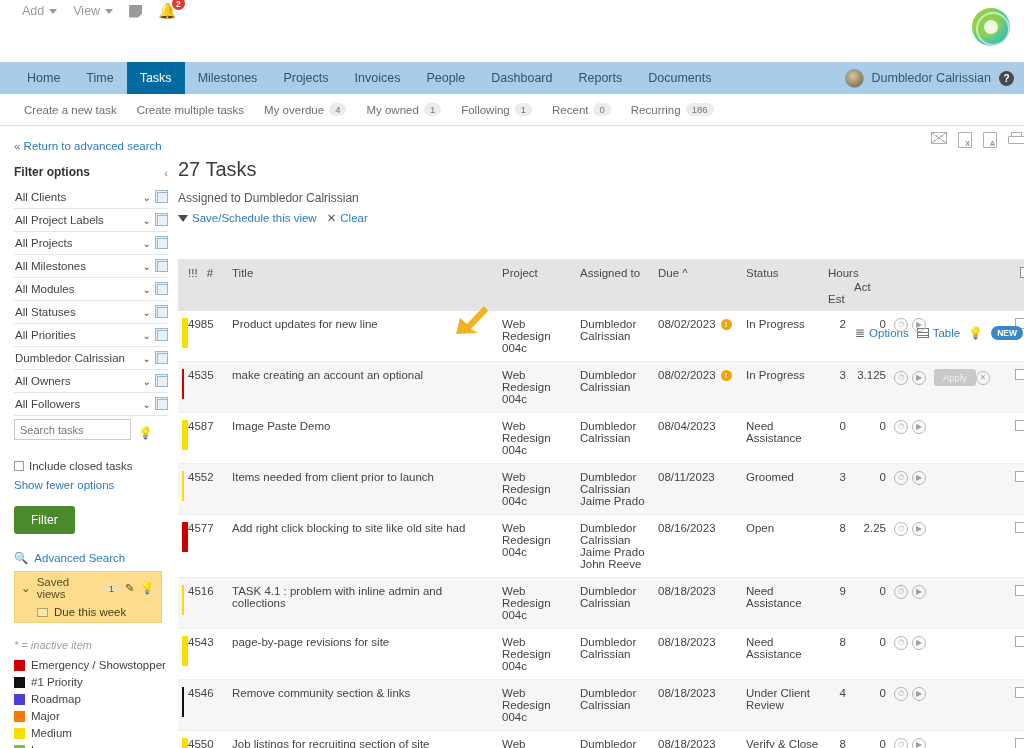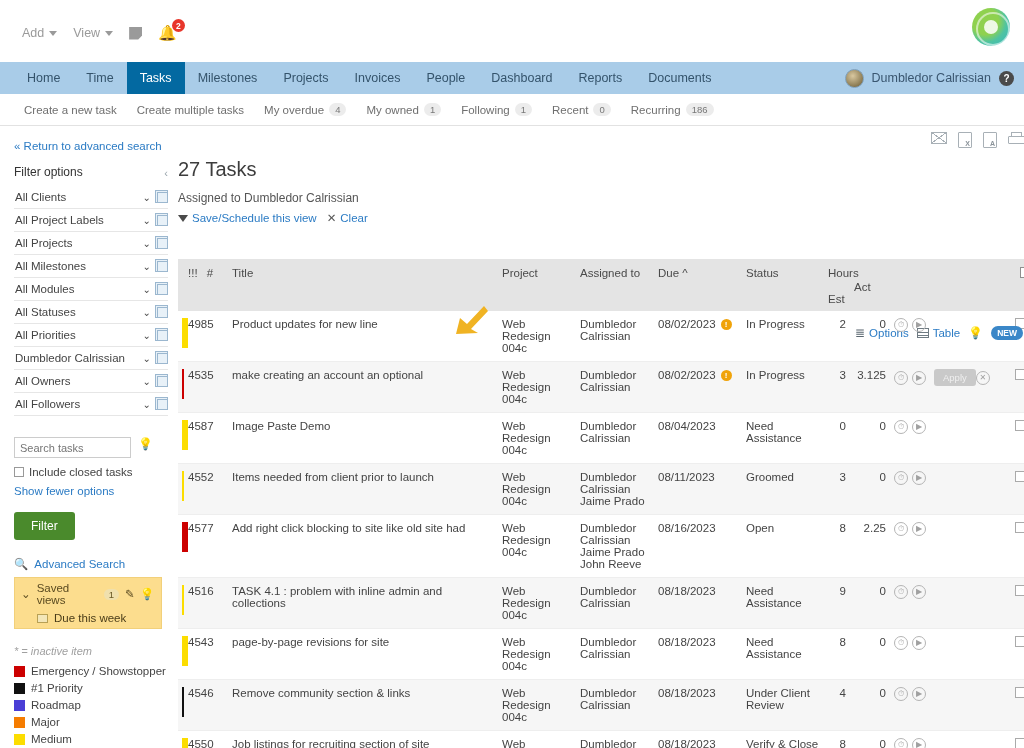--- a/index.html
+++ b/index.html
@@ -9,21 +9,21 @@
     font-family:"Liberation Sans", sans-serif;
     font-size:12px;
     color:#444;
     background:#ffffff;
     overflow:hidden;
   }
 
   
   .topbar { height:62px; background:#ffffff; position:relative; }
   .topbar-left { position:absolute; left:22px; top:3px; display:flex; align-items:center; gap:16px; }
-  .tb-item { color:#9a9a9a; font-size:12.5px; display:flex; align-items:center; gap:5px; cursor:pointer;margin-top:22px; }
+  .tb-item { color:#9a9a9a; font-size:12.5px; display:flex; align-items:center; gap:5px; cursor:pointer; }
   .caret { width:0;height:0;border-left:4px solid transparent;border-right:4px solid transparent;border-top:5px solid #9a9a9a; display:inline-block; }
   .note-icon { width:13px;height:13px;background:#9a9a9a; position:relative; display:inline-block;
      clip-path: polygon(0 0,100% 0,100% 70%,70% 100%,0 100%); }
   .bell-wrap { position:relative; display:inline-block; }
   .bell { font-size:15px; color:#9a9a9a; line-height:1; }
   .badge-red { position:absolute; top:-6px; right:-8px; background:#e8362b; color:#fff;
      font-size:8.5px; border-radius:50%; width:13px;height:13px; display:flex; align-items:center; justify-content:center; font-weight:bold; }
   .logo { position:absolute; right:14px; top:8px; display:flex; align-items:center; gap:9px; }
   .logo-mark { width:38px;height:38px; border-radius:50%;
      background:radial-gradient(circle at 35% 35%, #8fd14f 0%, #8fd14f 38%, #4fc3a1 60%, #35b6c4 100%);
@@ -54,35 +54,35 @@
   .sub-item.active { color:#2b2b2b; font-weight:bold; }
   .sub-item.active:after { content:""; position:absolute; left:6px; right:6px; bottom:0; height:2.5px; background:#3a87c8; }
   .pill { background:#ececec; color:#777; border-radius:9px; padding:1px 6px; font-size:9.5px; font-weight:normal; }
 
   
   .wrap { display:flex; height:624px; }
 
   
   .sidebar { width:178px; padding:14px 10px 0 14px; flex:none; }
   .return-link { color:#2b7bc4; font-size:11.5px; cursor:pointer; margin-bottom:13px; display:block; }
-  .filter-head { font-weight:normal; color:#333; font-size:12px; margin-bottom:7px; display:flex; justify-content:space-between; align-items:flex-end; }
+  .filter-head { font-weight:bold; color:#333; font-size:12px; margin-bottom:7px; display:flex; justify-content:space-between; align-items:flex-end; }
   .collapse-chevron { color:#9aa5ad; font-size:11px; }
   .filter-row { display:flex; align-items:center; justify-content:space-between; border-bottom:1px solid #e6e6e6;
      padding:5px 0 5px 1px; }
   .filter-label { font-size:11.5px; color:#444; }
   .filter-right { display:flex; align-items:center; gap:6px; }
   .dd-caret { color:#4a4a4a; font-size:10px; }
   .copy-icon { width:11px;height:11px; border:1px solid #9bb7cf; background:#e8f1f8; position:relative; }
   .copy-icon:after { content:""; position:absolute; left:-3px; top:-3px; width:11px;height:11px;
      border:1px solid #9bb7cf; background:#e8f1f8; z-index:-1; }
-  .search-row { margin-top:21px; display:flex; align-items:flex-start; gap:7px; }
+  .search-row { margin-top:3px; display:flex; align-items:flex-end; gap:7px; }
   .search-input { width:117px; height:21px; border:1px solid #ccc; font-size:11px; color:#999; padding:0 5px;
      font-family:"Liberation Sans", sans-serif; background:#fff; }
   .bulb { color:#8ab6d6; font-size:12px; }
-  .chk-row { margin-top:8px; display:flex; align-items:center; gap:5px; font-size:11.5px; color:#444; }
+  .chk-row { margin-top:20px; display:flex; align-items:center; gap:5px; font-size:11.5px; color:#444; }
   .chkbox { width:10px;height:10px;border:1px solid #999; background:#fff; flex:none; }
   .show-fewer { color:#2b7bc4; font-size:11.5px; margin-top:7px; cursor:pointer; display:block; }
   .filter-btn { margin-top:15px; background:#4a8a2c; color:#fff; border:none; border-radius:3px;
      padding:7px 17px; font-size:12px; font-family:"Liberation Sans", sans-serif; cursor:pointer; }
   .adv-search { margin-top:17px; color:#2b7bc4; font-size:11.5px; display:flex; align-items:center; gap:6px; cursor:pointer;}
   .saved-box { margin-top:6px; background:#fcdd8e; border:1px solid #f2d07a; padding:4px 6px; width:148px; }
   .saved-head { display:flex; align-items:center; gap:6px; color:#5a4a20; font-size:11.5px; }
   .saved-count { background:#f0e0ad; border-radius:8px; padding:0 5px; font-size:9.5px; color:#6a5a28; }
   .saved-item { margin-top:6px; padding-left:16px; color:#4a3c18; font-size:11.5px; display:flex; align-items:center; gap:6px;}
   .mini-ico { width:11px;height:9px; border:1px solid #b8a055; background:#f3e6b8; display:inline-block; }

